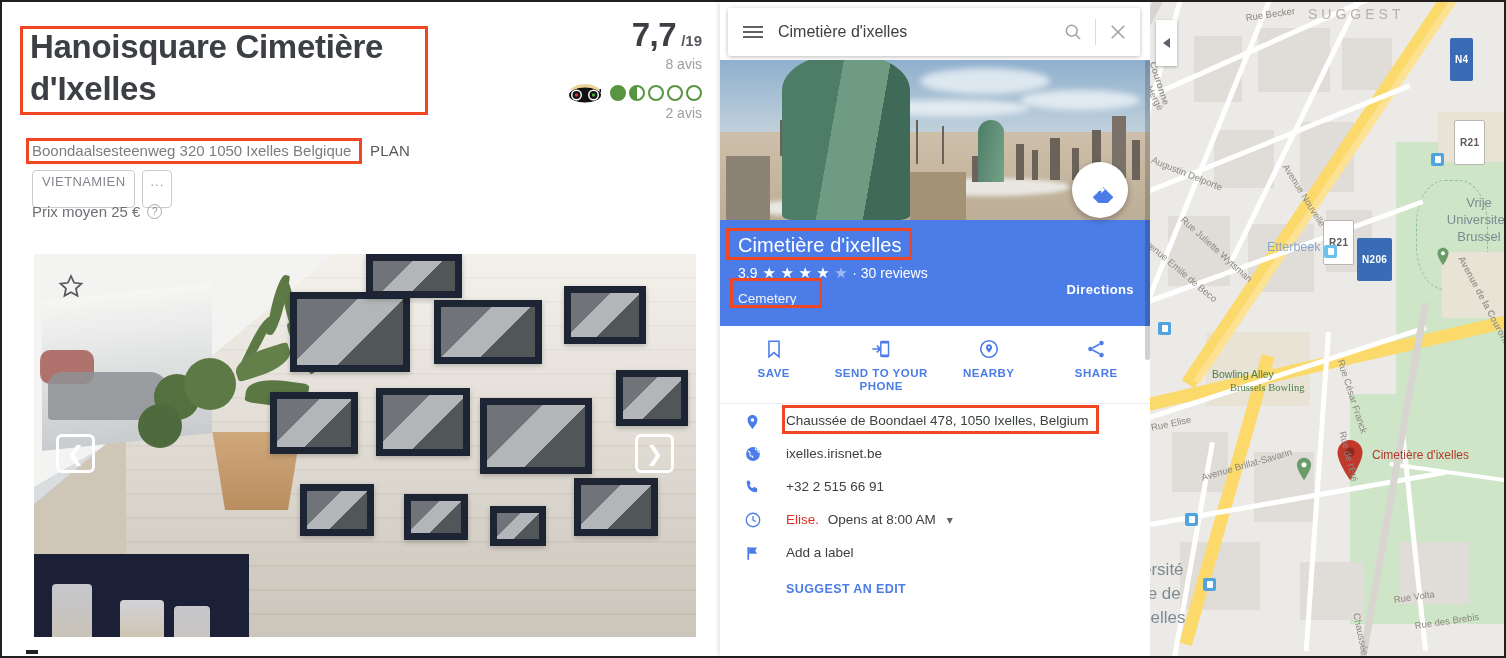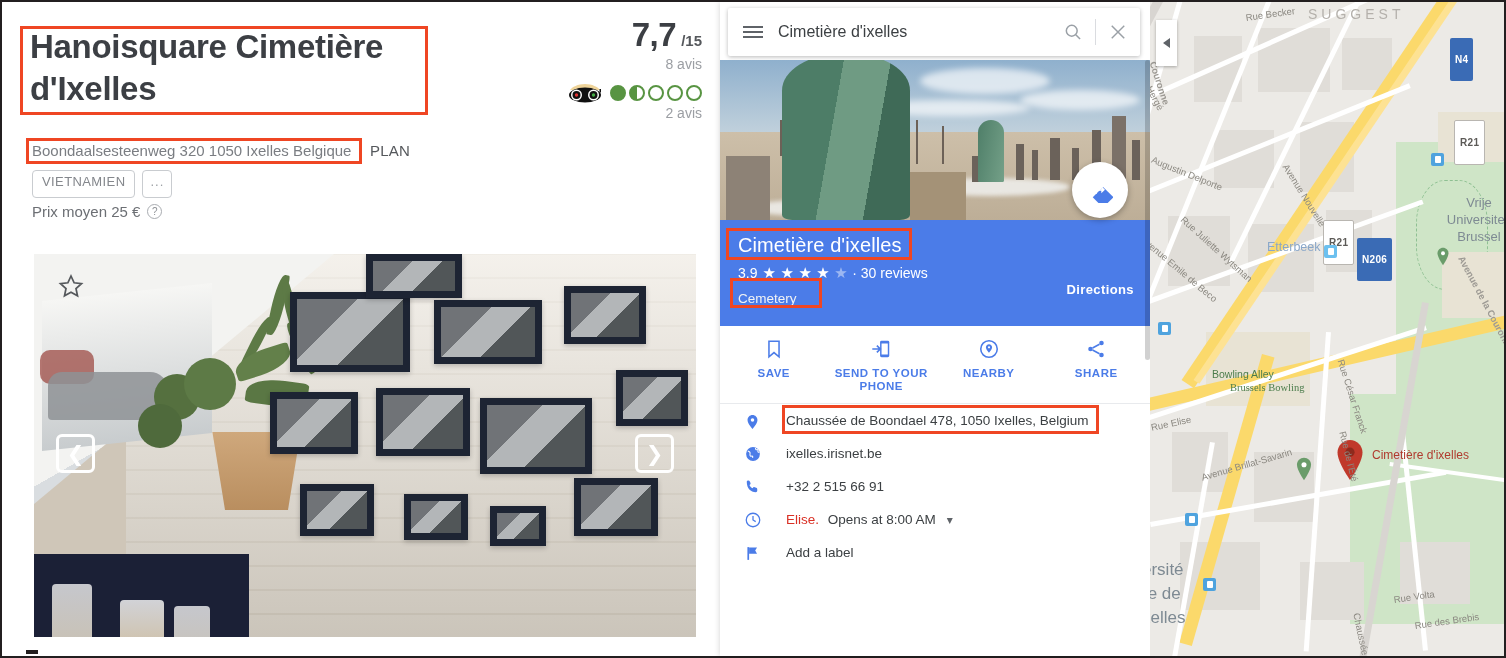--- a/index.html
+++ b/index.html
@@ -38,21 +38,21 @@
   }
   #addr-hl { left: 24px; top: 136px; width: 336px; height: 26px; }
   #listing-plan {
     position: absolute; left: 368px; top: 140px;
     font-size: 15px; color: #55585c; letter-spacing: .2px;
   }
 
   #tags { position: absolute; left: 30px; top: 168px; display: flex; gap: 7px; }
   .tag {
     border: 1px solid #c9ccd0; border-radius: 4px;
-    padding: 3px 9px 8px; font-size: 13px; color: #84878c;
+    padding: 3px 9px 18px; font-size: 13px; color: #84878c;
     letter-spacing: .4px; background: #fff;
   }
   .tag.dots { padding: 3px 7px 4px; color: #9ca0a5; letter-spacing: 1px; }
 
   #price-row {
     position: absolute; left: 30px; top: 201px;
     font-size: 15px; color: #6c6f74; display: flex; align-items: center; gap: 7px;
   }
   .q-icon {
     display:inline-flex; align-items:center; justify-content:center;
@@ -265,21 +265,21 @@
     </div>
 
     <div id="price-row">
       <span>Prix moyen 25 €</span>
       <span class="q-icon">?</span>
     </div>
 
     <div id="rating-block">
       <div id="rating-main">
         <span id="rating-value">7,7</span>
-        <span id="rating-scale">/15</span>
+        <span id="rating-scale">/19</span>
       </div>
       <div id="rating-count">8 avis</div>
 
       <div id="ta-row">
         <svg id="ta-owl" viewBox="0 0 68 40">
           <path d="M34 2C20 2 8 8 4 14h60C60 8 48 2 34 2z" fill="#efd49a"></path>
           <ellipse cx="34" cy="24" rx="32" ry="15" fill="#111"></ellipse>
           <circle cx="17" cy="24" r="11" fill="#fff"></circle>
           <circle cx="51" cy="24" r="11" fill="#fff"></circle>
           <circle cx="17" cy="24" r="8" fill="#111"></circle>
@@ -525,20 +525,21 @@
       </div>
       <div class="g-row">
         <div class="g-ico">
           <svg width="17" height="19" viewBox="0 0 24 24">
               <path d="M6 3v18" stroke="#4b7ce8" stroke-width="2.4"></path>
               <path d="M7.2 3.4h11.2l-2.6 4.4 2.6 4.4H7.2z" fill="#4b7ce8"></path>
             </svg>
         </div>
         <div class="g-txt">Add a label</div>
       </div>
+      <div id="g-suggest">SUGGEST AN EDIT</div>
     </div>
 
     <div id="g-scrollbar"></div>
   </div>
 
   <div id="map-panel">
     <div class="map-bg"></div>
 
     <div class="park" style="left:246px;top:140px;width:120px;height:260px;"></div>
     <div class="park" style="left:200px;top:392px;width:170px;height:230px;"></div>

